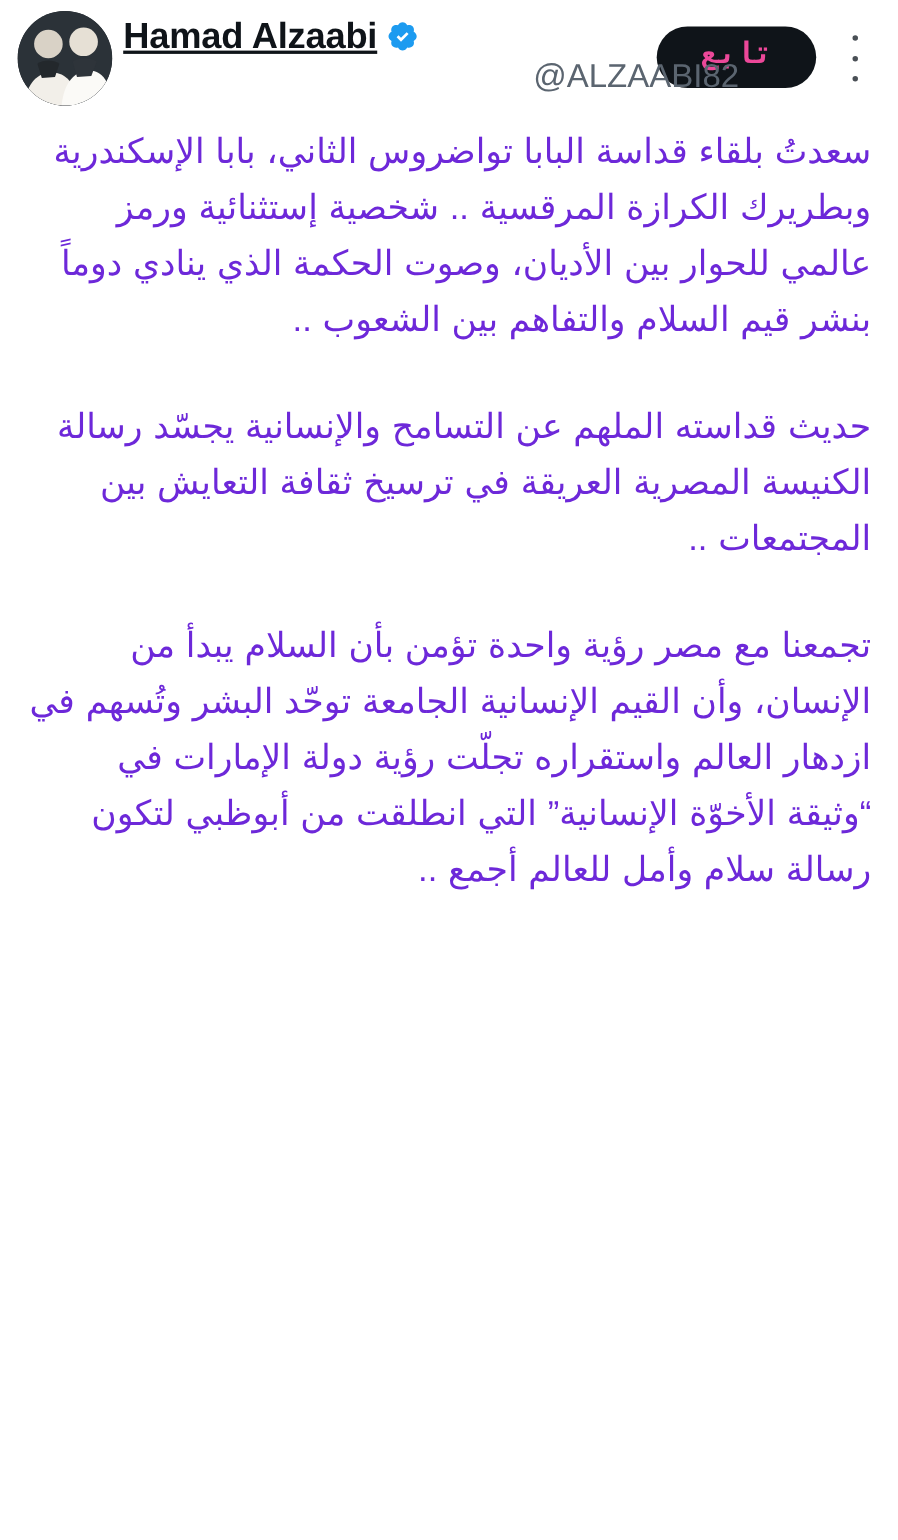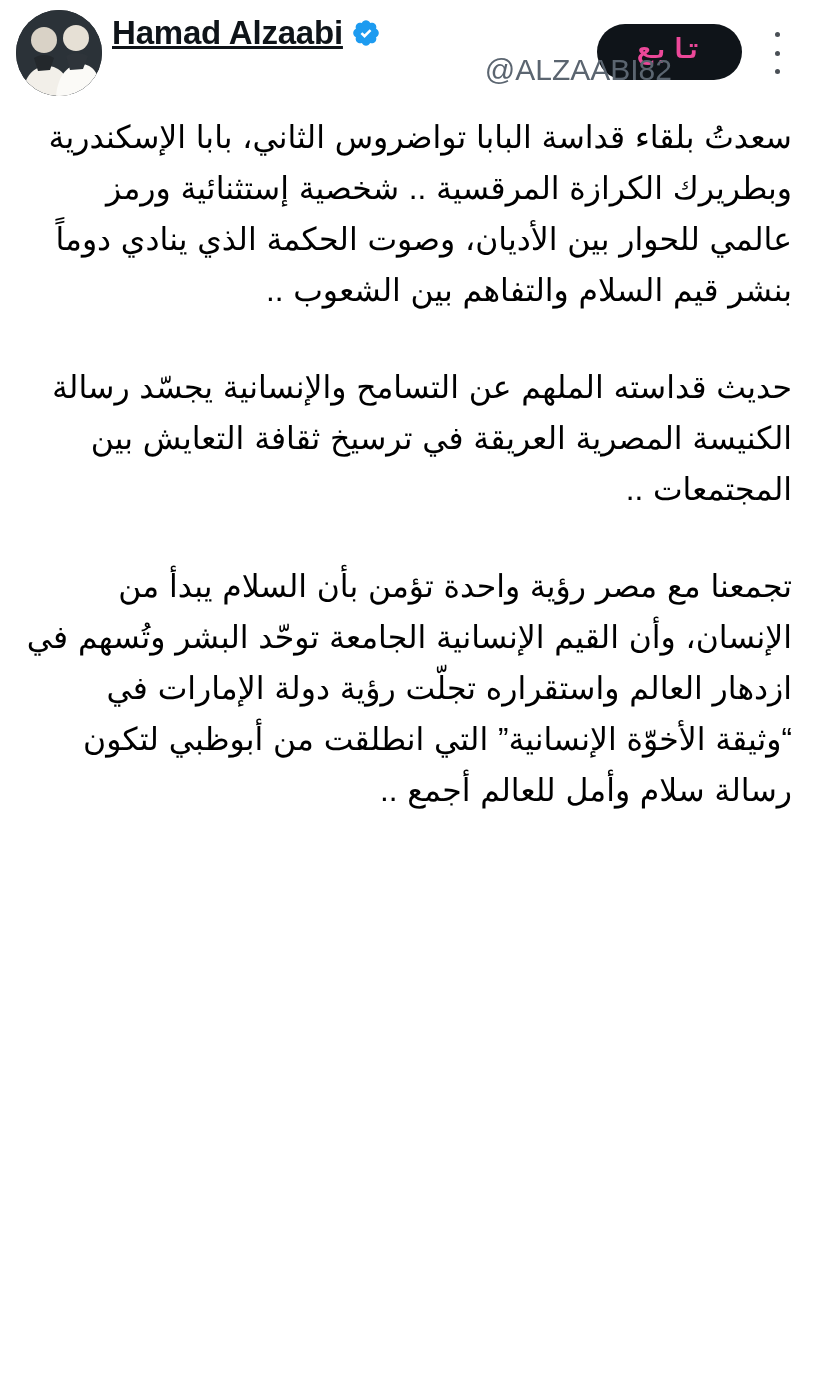--- a/index.html
+++ b/index.html
@@ -123,21 +123,21 @@
   
   .tweet-body {
     padding: 0 24px 0 24px;
     direction: rtl;
     text-align: right;
   }
   .tweet-body p {
     margin: 0 0 46px 0;
     font-size: 31.5px;
     line-height: 1.62;
-    color: #000000;
+    color: #6d28d9;
     font-family: "Liberation Sans", sans-serif;
     word-spacing: 1px;
   }
   .tweet-body p:last-child {
     margin-bottom: 0;
   }
 </style>
 </head>
 <body>
 

